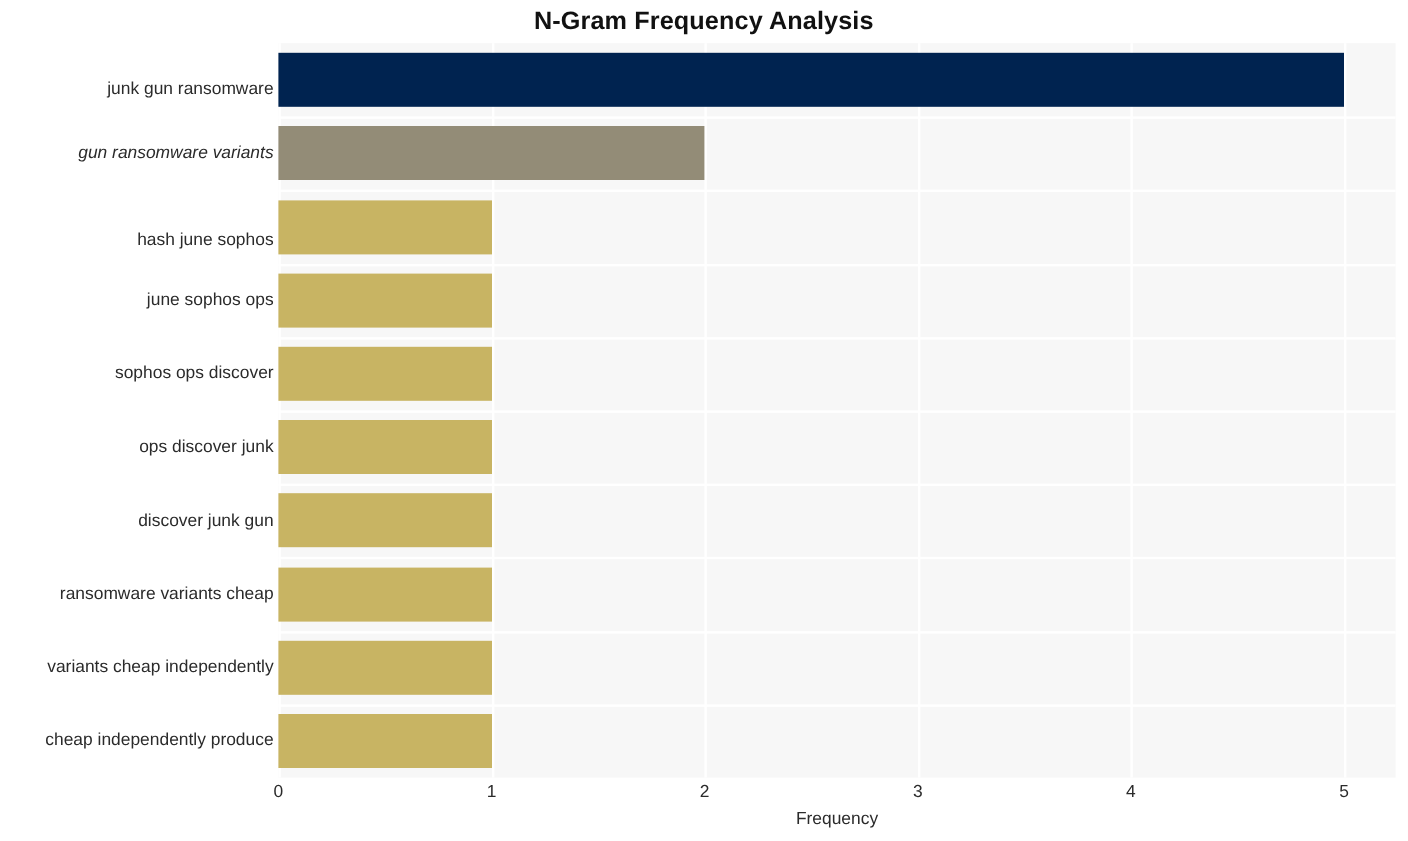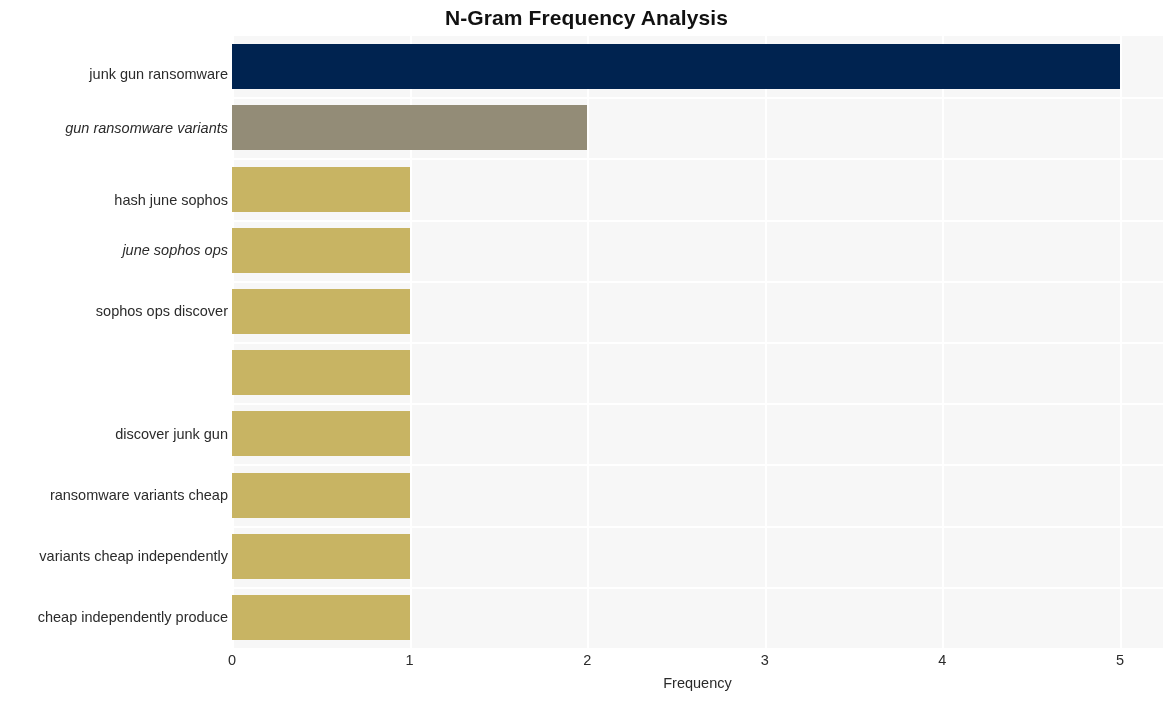--- a/index.html
+++ b/index.html
@@ -156,22 +156,23 @@
         <div class="bar" title="ransomware variants cheap: 1" style="top: 436.5px; width: 177.6px; background: rgb(200, 180, 99);"></div>
         <div class="bar" title="variants cheap independently: 1" style="top: 497.7px; width: 177.6px; background: rgb(200, 180, 99);"></div>
         <div class="bar" title="cheap independently produce: 1" style="top: 558.9px; width: 177.6px; background: rgb(200, 180, 99);"></div>
       </div>
   </div>
 
   <div id="ylabels-layer">
       <div class="ytick-label" style="top: 30px;">junk gun ransomware</div>
       <div class="ytick-label" style="top: 83.8px; font-style: italic;">gun ransomware variants</div>
       <div class="ytick-label" style="top: 140px; margin-top: 16px;">hash june sophos</div>
-      <div class="ytick-label" style="top: 206.2px; font-style: italic;">june sophos ops</div>
+      <div class="ytick-label" style="top: 206.2px;">june sophos ops</div>
       <div class="ytick-label" style="top: 267.4px;">sophos ops discover</div>
+      <div class="ytick-label" style="top: 328.6px;">ops discover junk</div>
       <div class="ytick-label" style="top: 451px;">ransomware variants cheap</div>
       <div class="ytick-label" style="top: 389.8px;">discover junk gun</div>
       <div class="ytick-label" style="top: 512.2px;">variants cheap independently</div>
       <div class="ytick-label" style="top: 573.4px;">cheap independently produce</div>
     </div>
 
   <div id="xlabels-layer">
       <div class="xtick-label" style="left: 232px;">0</div>
       <div class="xtick-label" style="left: 409.6px;">1</div>
       <div class="xtick-label" style="left: 587.2px;">2</div>

